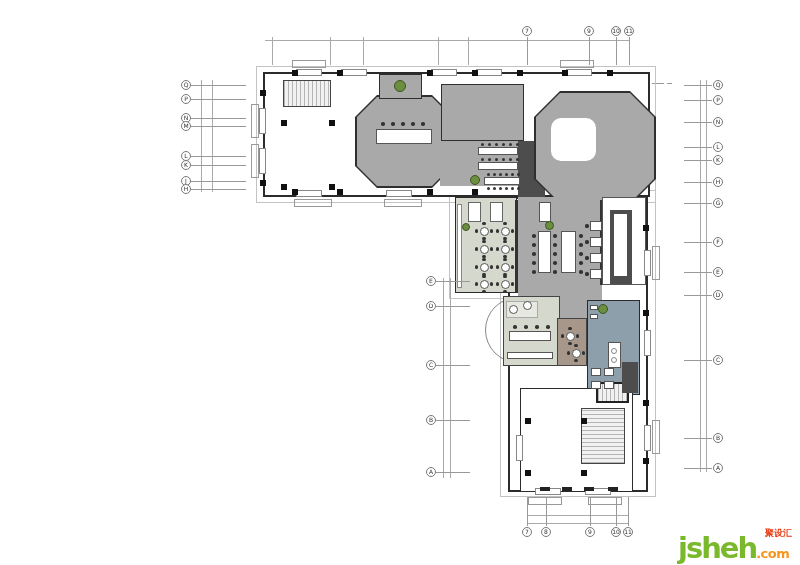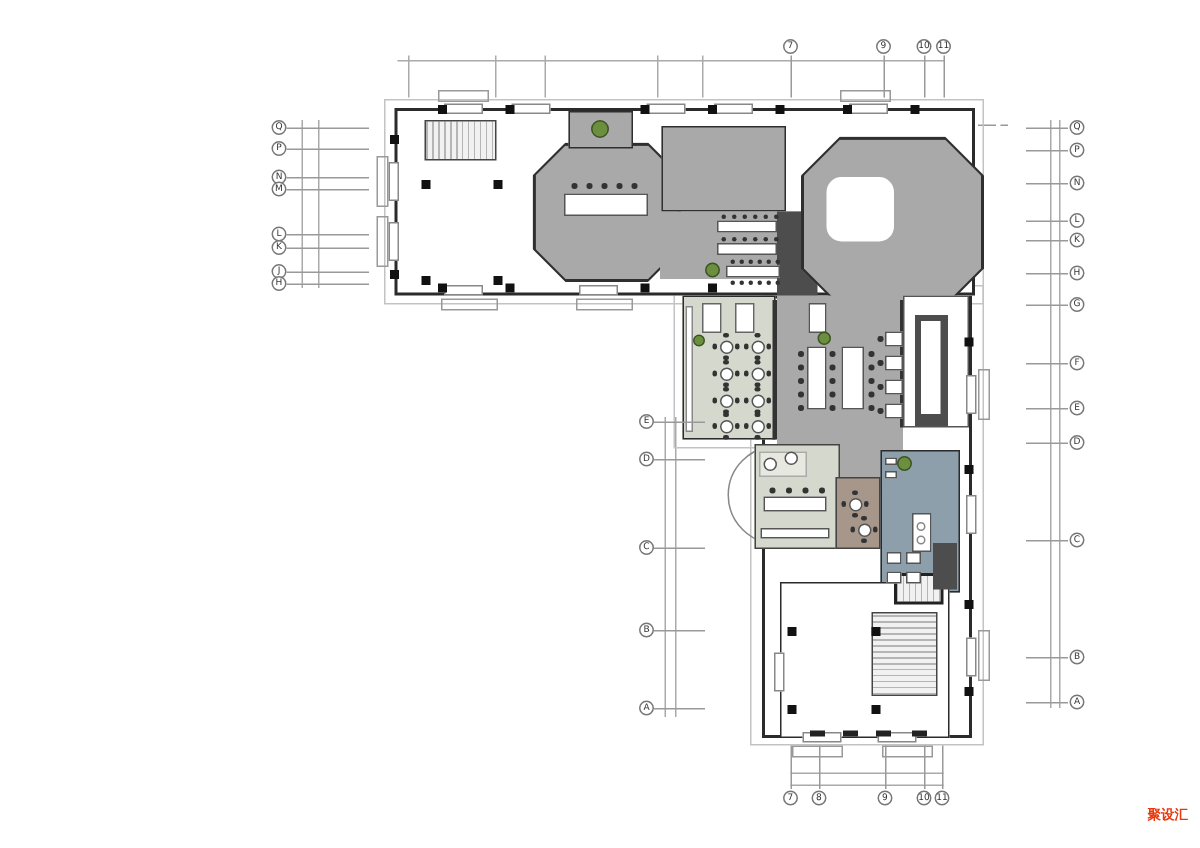--- a/index.html
+++ b/index.html
@@ -6,21 +6,21 @@
   *{box-sizing:border-box;}
   .canvas{position:relative;width:800px;height:565px;background:#ffffff;overflow:hidden;
           font-family:"DejaVu Sans",sans-serif;}
   .s{position:absolute;}
   .bub{position:absolute;width:10px;height:10px;border:1px solid #777;border-radius:50%;
        font-size:6px;line-height:8px;text-align:center;color:#333;background:#fff;}
   .tick{position:absolute;background:#999;}
   .stair{background:repeating-linear-gradient(90deg,#b5b5b5 0,#b5b5b5 1px,#f1f1f1 1px,#f1f1f1 4px);}
   .stair2{background:repeating-linear-gradient(0deg,#b5b5b5 0,#b5b5b5 1px,#f1f1f1 1px,#f1f1f1 4px);}
   .logo{position:absolute;right:6px;bottom:2px;width:116px;height:36px;}
-  .lg-badge{position:absolute;right:2px;top:10px;font-size:9px;font-weight:bold;color:#e8380d;letter-spacing:0;}
+  .lg-badge{position:absolute;right:2px;top:0;font-size:9px;font-weight:bold;color:#e8380d;letter-spacing:0;}
   .lg-row{position:absolute;left:0;bottom:0;white-space:nowrap;}
   .lg-name{font-size:29px;font-weight:800;color:#7ab82c;letter-spacing:-2px;line-height:1;}
   .lg-tld{font-size:13px;font-weight:800;color:#f7941d;letter-spacing:-0.5px;}
 </style>
 </head>
 <body>
 
 <div class="canvas">
   <div id="plan-layer">
       <div class="s" style="left: 201px; top: 80px; width: 1px; height: 112px; background: rgb(170, 170, 170);"></div>
@@ -326,14 +326,15 @@
       <div class="bub" style="left: 541px; top: 527px;">8</div>
       <div class="tick" style="left: 590px; top: 497px; width: 1px; height: 29px;"></div>
       <div class="bub" style="left: 585px; top: 527px;">9</div>
       <div class="tick" style="left: 616px; top: 497px; width: 1px; height: 29px;"></div>
       <div class="bub" style="left: 611px; top: 527px;">10</div>
       <div class="tick" style="left: 628px; top: 497px; width: 1px; height: 29px;"></div>
       <div class="bub" style="left: 623px; top: 527px;">11</div>
     </div>
   <div class="logo">
     <span class="lg-badge">聚设汇</span>
+    <span class="lg-row"><span class="lg-name">jsheh</span><span class="lg-tld">.com</span></span>
   </div>
 </div>
 
 </body></html>

